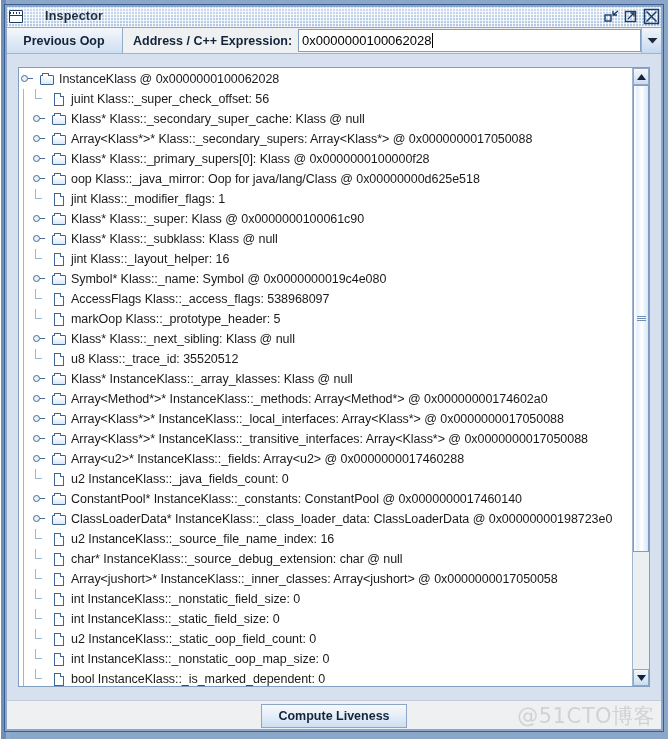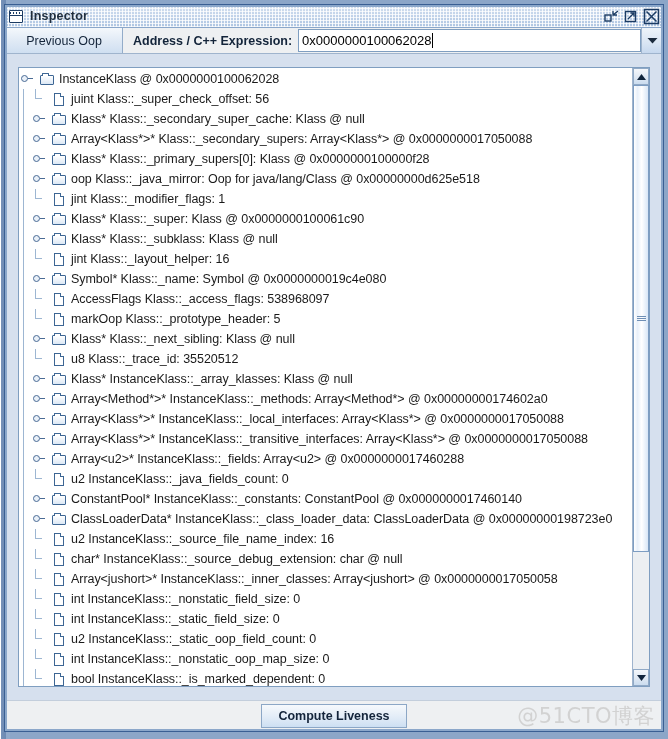--- a/index.html
+++ b/index.html
@@ -32,32 +32,32 @@
       linear-gradient(to bottom,#d4e0f0,#bdd0e8 60%,#aec5e2);
     border-bottom:1px solid #8ba7ca;
     padding:0 2px 0 4px;box-sizing:border-box;
   }
   .winicon{width:14px;height:13px;border:1.3px solid #1b3b63;background:#fff;
     box-sizing:border-box;position:relative;flex:0 0 auto;border-radius:1px;}
   .winicon:before{content:"";position:absolute;left:0;right:0;top:0;height:4px;
     background:#fff;border-bottom:1.3px solid #1b3b63;
     background-image:repeating-linear-gradient(to right,#1b3b63 0 1px,#fff 1px 3px);
     background-size:100% 2px;background-repeat:no-repeat;background-position:0 1px;}
-  #titletext{font-weight:bold;font-size:12.5px;color:#1f2d3d;margin-left:7px;
+  #titletext{font-weight:bold;font-size:12.5px;color:#1f2d3d;margin-left:22px;
     white-space:nowrap;letter-spacing:.2px;}
   #titlegrip{flex:1 1 auto;height:15px;margin:0 6px;}
   .wbtn{width:19px;height:19px;margin-left:1px;display:flex;align-items:center;
     justify-content:center;flex:0 0 auto;position:relative;}
   .wbtn svg{display:block;}
 
   
   #toolbar{height:26px;flex:0 0 26px;display:flex;align-items:stretch;
     background:#eef0f2;border-bottom:1px solid #9fb4cd;box-sizing:border-box;}
   #prevOop{display:flex;align-items:center;justify-content:center;
-    min-width:118px;padding:0 12px;font-size:12.5px;font-weight:normal;color:#13243a;
+    min-width:118px;padding:0 12px;font-size:12.5px;font-weight:bold;color:#13243a;
     background:linear-gradient(to bottom,#f4f8fc,#dfe9f5 55%,#cfdff1);
     border:1px solid #93acc9;border-top:none;border-bottom:none;
     box-sizing:border-box;cursor:default;}
   #addrLabel{display:flex;align-items:center;padding:0 6px 0 10px;
     font-size:12.5px;font-weight:bold;color:#13243a;white-space:nowrap;}
   #addrWrap{flex:1 1 auto;display:flex;align-items:stretch;position:relative;
     background:#fff;border:1px solid #7f9ec0;margin:1px 0;box-sizing:border-box;}
   #addrValue{flex:1 1 auto;display:flex;align-items:center;padding:0 2px 0 3px;
     font-size:13px;color:#000;white-space:nowrap;font-family:"Liberation Sans",sans-serif;}
   #caret{width:1px;height:15px;background:#000;margin-left:0px;}

